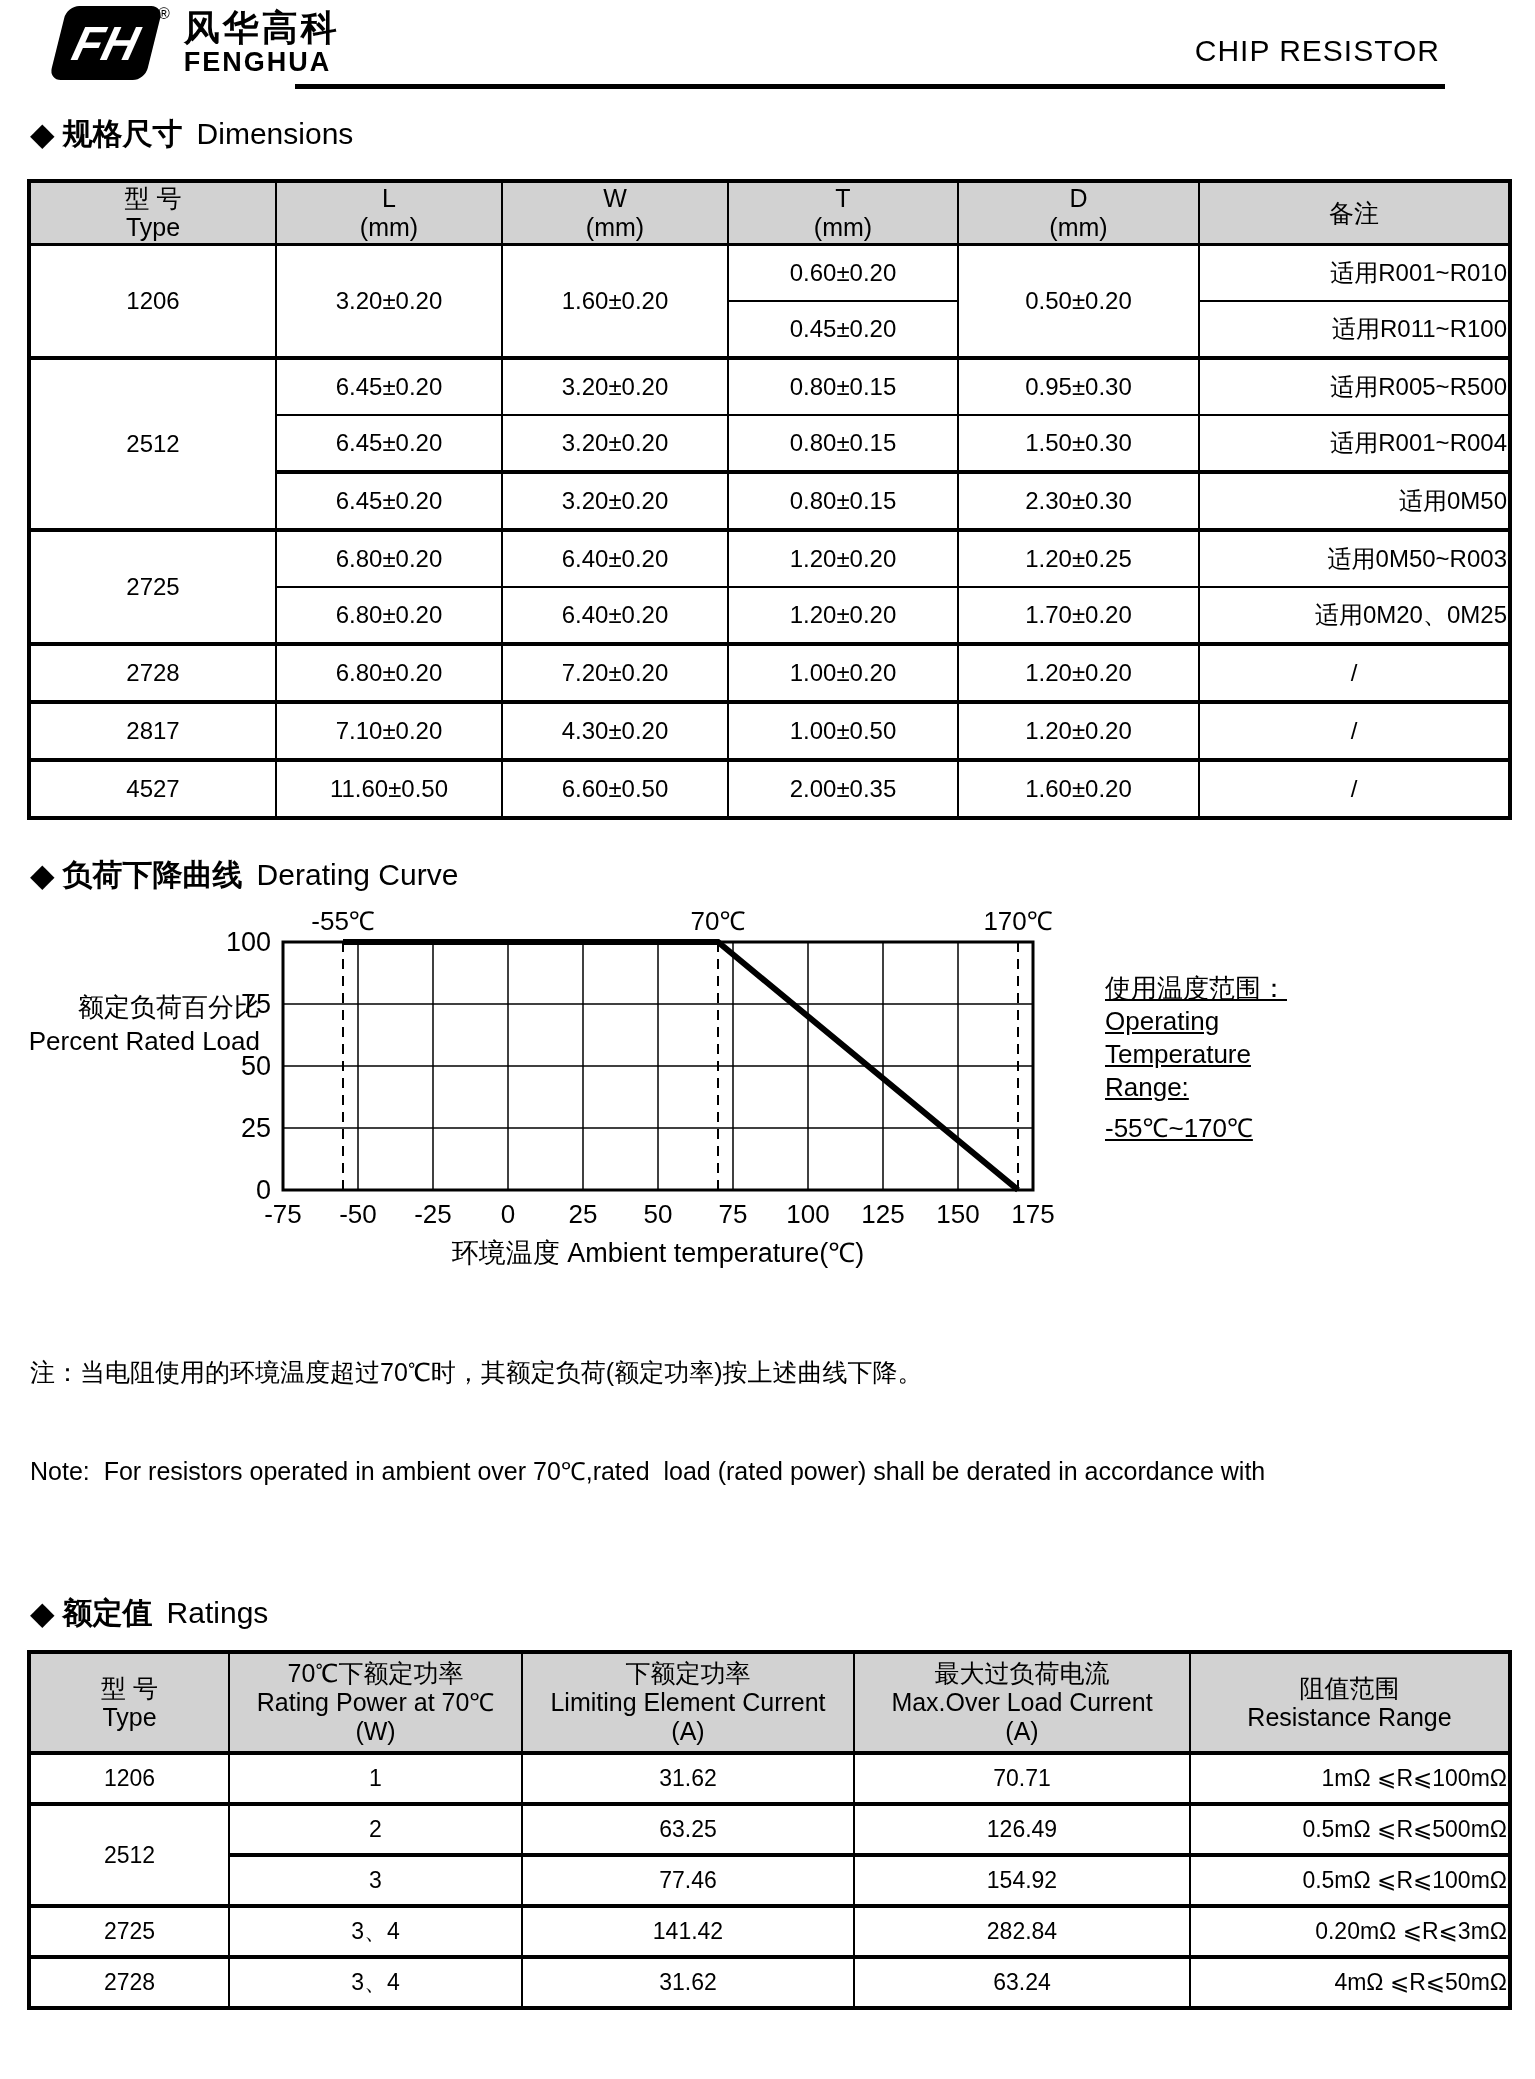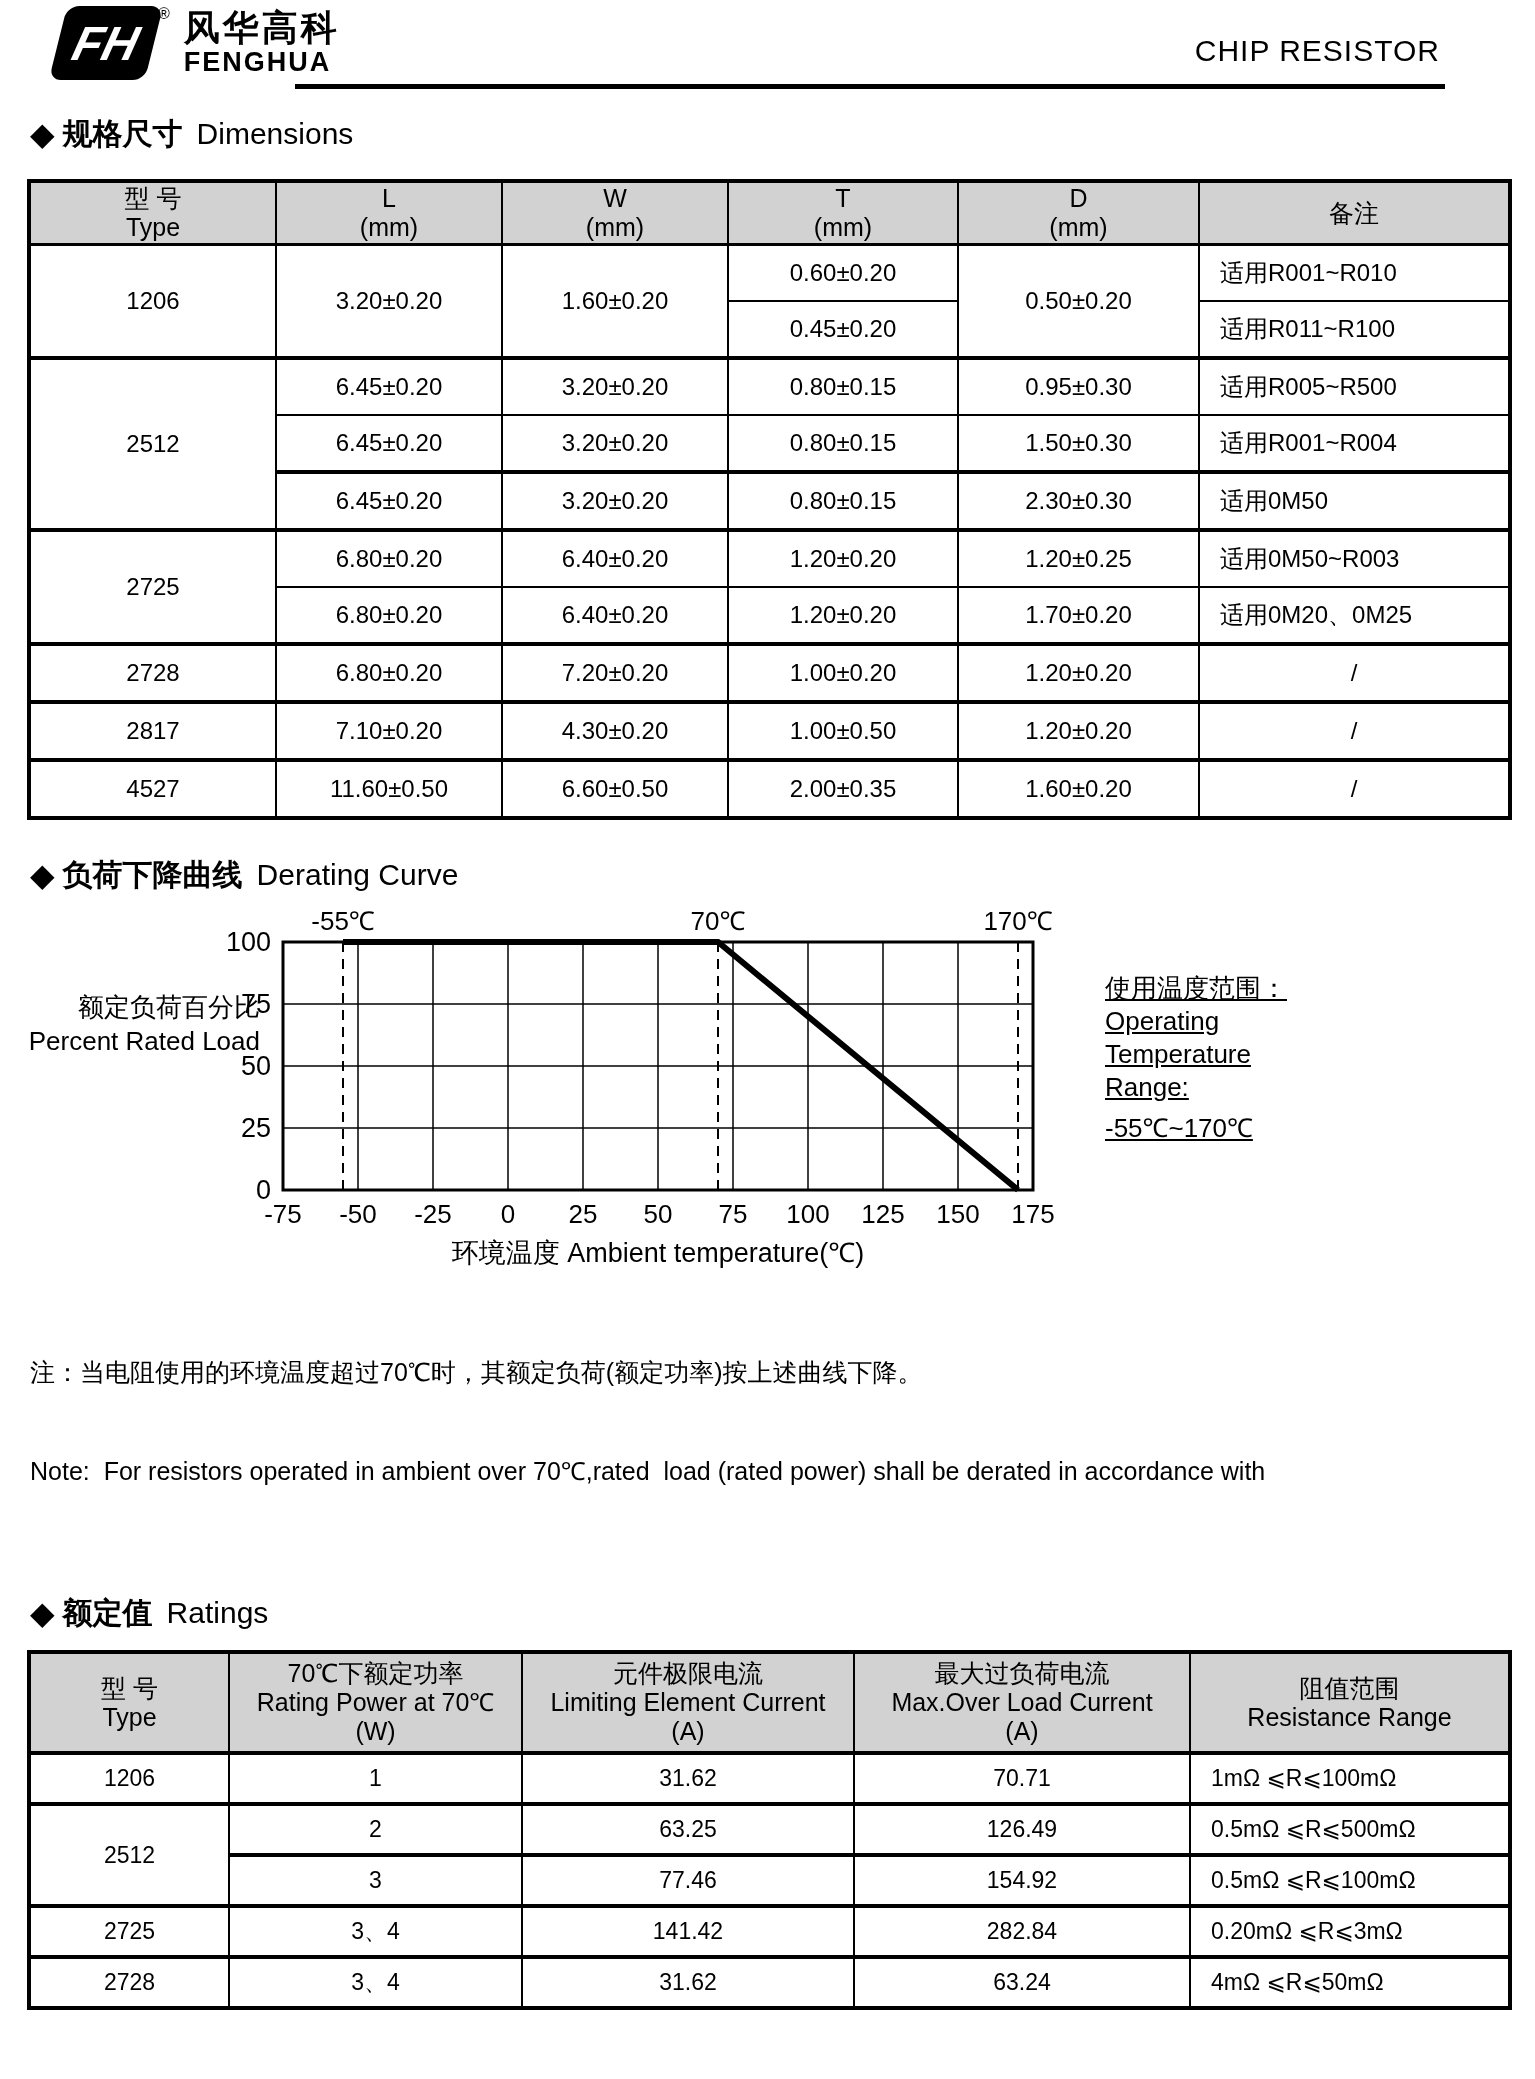--- a/index.html
+++ b/index.html
@@ -28,21 +28,21 @@
   .t2{margin-top:36px;}
   .t3{margin-top:40px;}
 
   
   table{border-collapse:collapse;table-layout:fixed;width:1481px;margin:8px 27px;
         border:4px solid #000;}
   th,td{border:2px solid #000;text-align:center;overflow:hidden;}
   thead th{background:#d2d2d2;font-weight:normal;font-size:25px;border-bottom:3px solid #000;}
   thead th div{line-height:29px;}
   tr.thick td{border-top-width:4px;}
-  td.left{text-align:left;padding-left:20px;}
+  td.left{text-align:right;padding-left:20px;}
   .dims{margin-top:26px;}
   .dims thead th{height:56px;}
   .dims td{height:52px;font-size:24px;}
   .ratings{margin-top:18px;}
   .ratings thead th{height:95px;border-bottom:4px solid #000;}
   .ratings td{height:45px;font-size:23px;}
 
   
   .chart-wrap{position:relative;height:382px;margin-top:6px;}
   .chart-svg{display:block;margin-left:228px;}
@@ -281,21 +281,21 @@
           <th>
             <div>型 号</div>
             <div>Type</div>
           </th>
           <th>
             <div>70℃下额定功率</div>
             <div>Rating  Power at  70℃</div>
             <div>(W)</div>
           </th>
           <th>
-            <div>元件极限电流</div>
+            <div>下额定功率</div>
             <div>Limiting Element Current</div>
             <div>(A)</div>
           </th>
           <th>
             <div>最大过负荷电流</div>
             <div>Max.Over Load Current</div>
             <div>(A)</div>
           </th>
           <th>
             <div>阻值范围</div>

